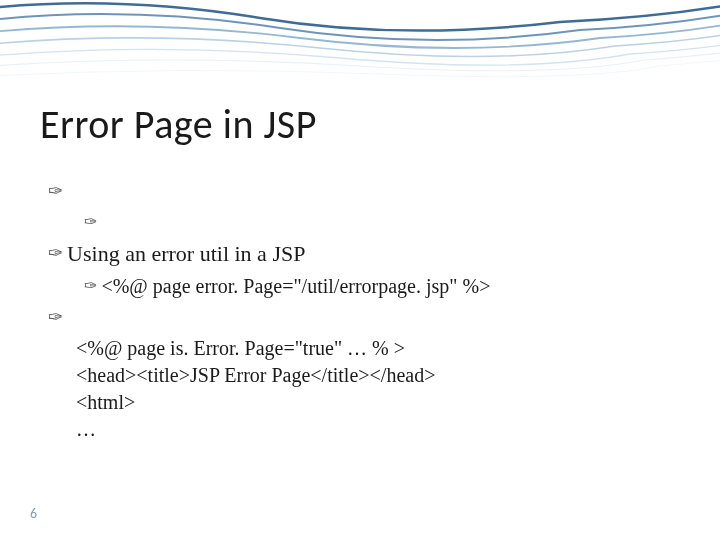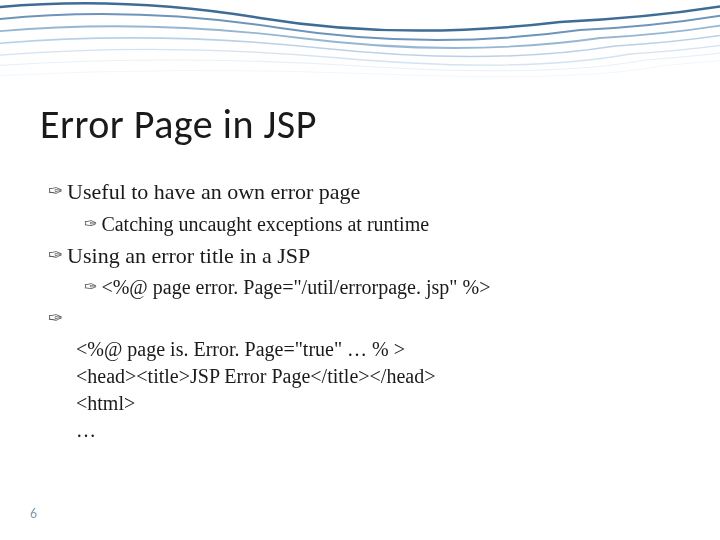--- a/index.html
+++ b/index.html
@@ -105,32 +105,30 @@
     <path d="M -10 76 Q 180 66 380 74 T 660 66 Q 700 62 730 60" stroke="#d8e9f6" stroke-width="1" fill="none" opacity="0.35"></path>
   </svg>
 </div>
 
 <div class="content">
   <h1 class="title">Error Page in JSP</h1>
 
   <ul class="bullet-list">
     <li class="bullet-item">
       <span class="bullet-icon">✑</span>
-      <span>Useful to have an own error page</span>
     </li>
     <ul class="sub-list">
       <li class="sub-item">
         <span class="sub-icon">✑</span>
-        <span>Catching uncaught exceptions at runtime</span>
       </li>
     </ul>
 
     <li class="bullet-item">
       <span class="bullet-icon">✑</span>
-      <span>Using an error title in a JSP</span>
+      <span>Using an error util in a JSP</span>
     </li>
     <ul class="sub-list">
       <li class="sub-item">
         <span class="sub-icon">✑</span>
         <span>&lt;%@ page error. Page="/util/errorpage. jsp" %&gt;</span>
       </li>
     </ul>
 
     <li class="bullet-item">
       <span class="bullet-icon">✑</span>

